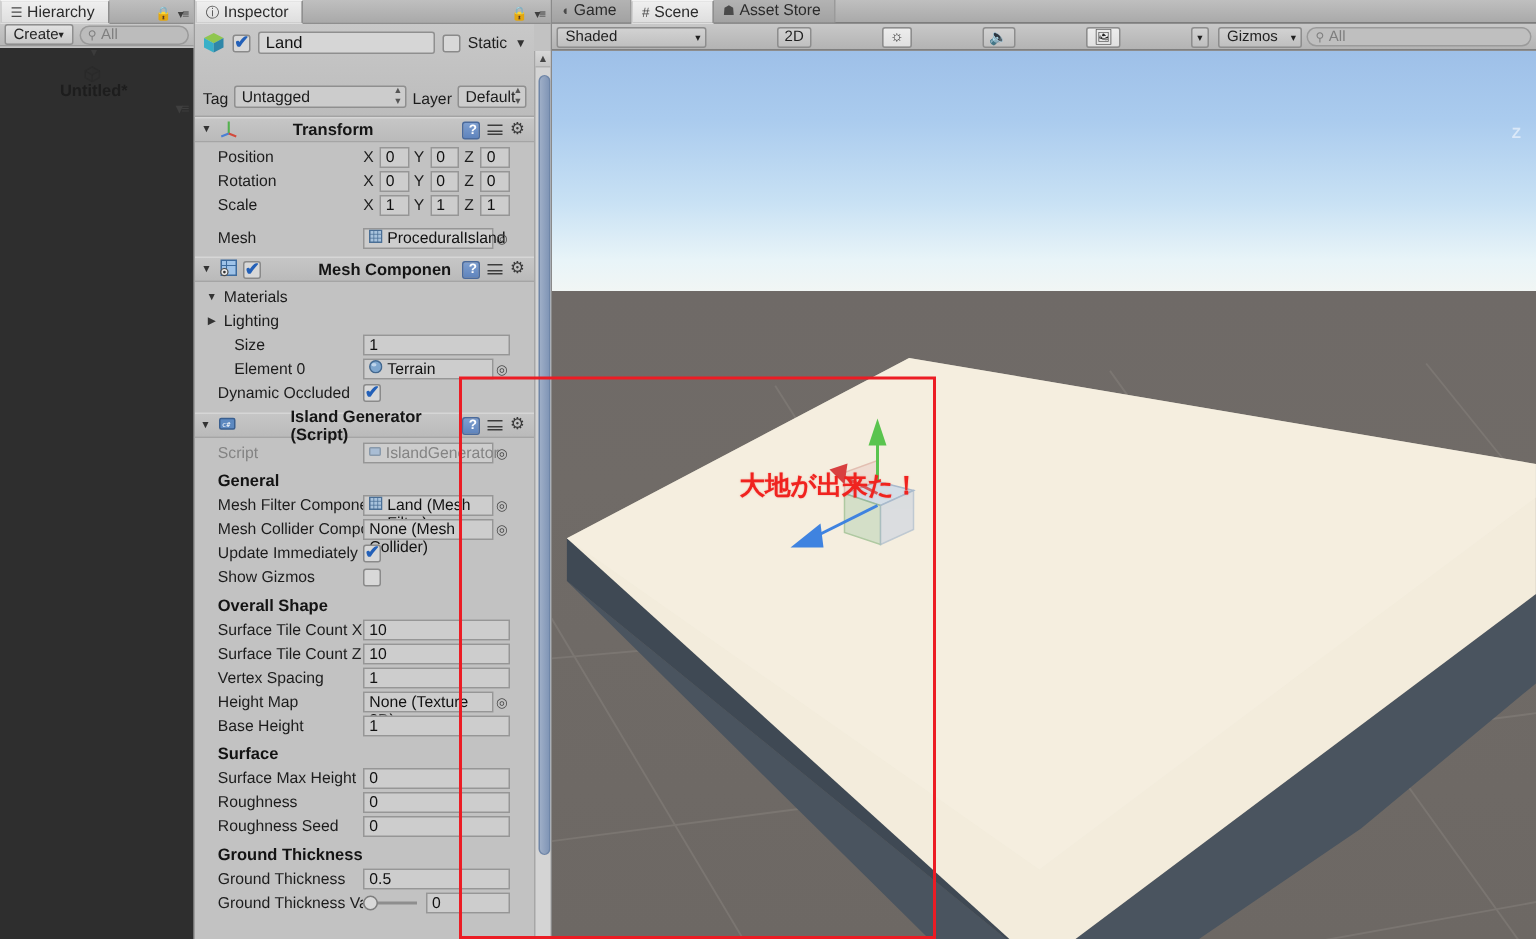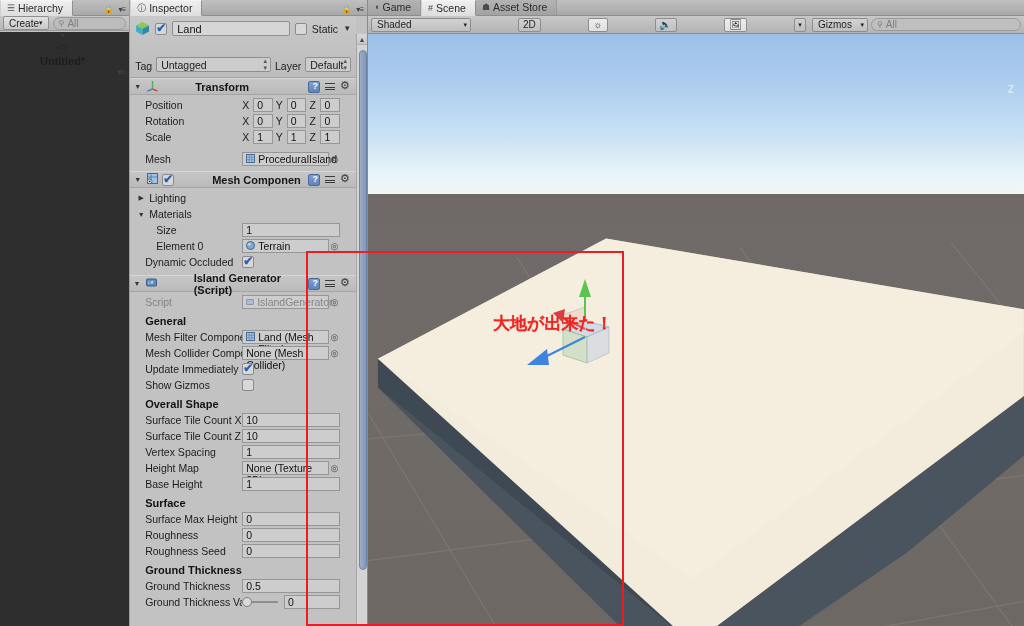--- a/index.html
+++ b/index.html
@@ -483,26 +483,26 @@
           <span class="cb on" style="margin-right:2px;"></span>
           <span class="ctitle">Mesh Componen</span>
           <span class="comp-icons">
             <span class="ci help"></span>
             <span class="ci preset"></span>
             <span class="ci gear"></span>
           </span>
         </div>
         <div class="comp-body">
           <div class="foldout">
+            <span class="tri">▼</span>
+            <span>Materials</span>
+          </div>
+          <div class="foldout">
             <span class="tri">▶</span>
             <span>Lighting</span>
-          </div>
-          <div class="foldout">
-            <span class="tri">▼</span>
-            <span>Materials</span>
           </div>
           <div class="row">
             <span class="rlabel ind">Size</span>
             <span class="fld">
                 <span>1</span>
               </span>
           </div>
           <div class="row">
             <span class="rlabel ind">Element 0</span>
             <span class="objfield">

